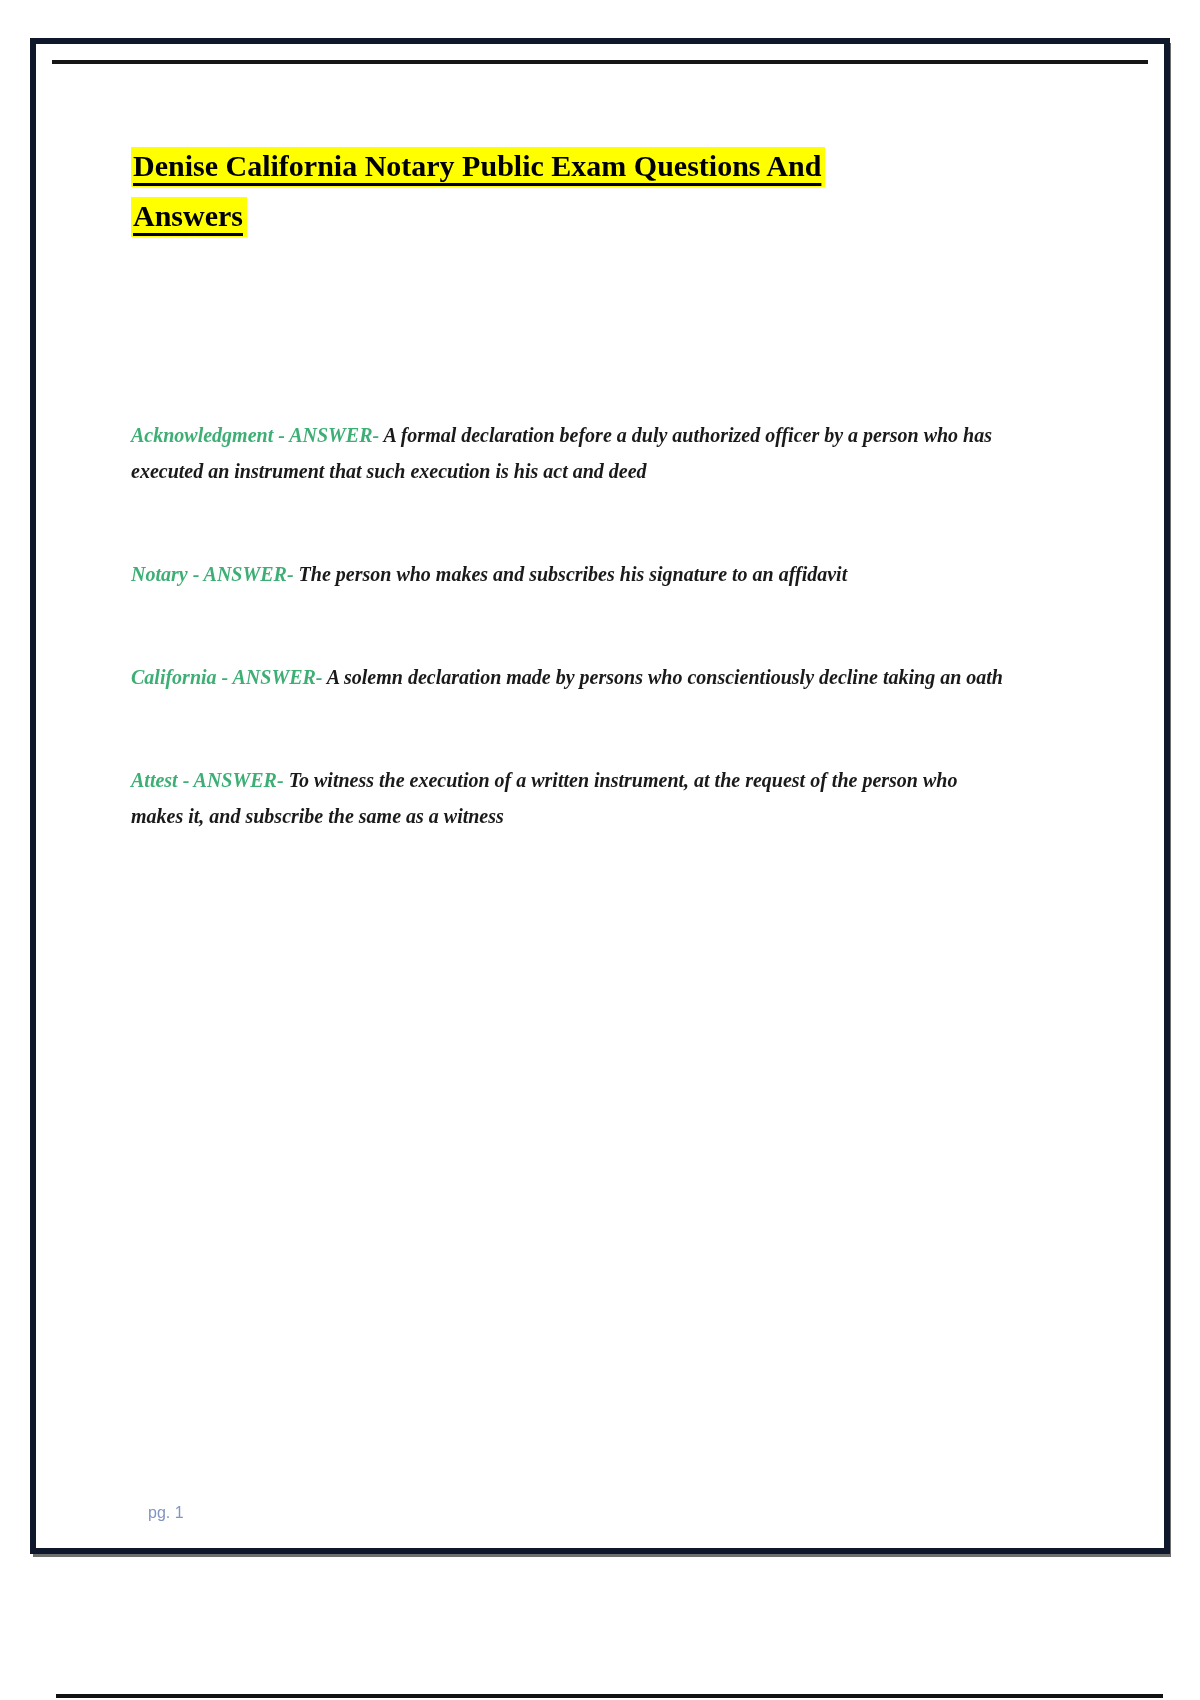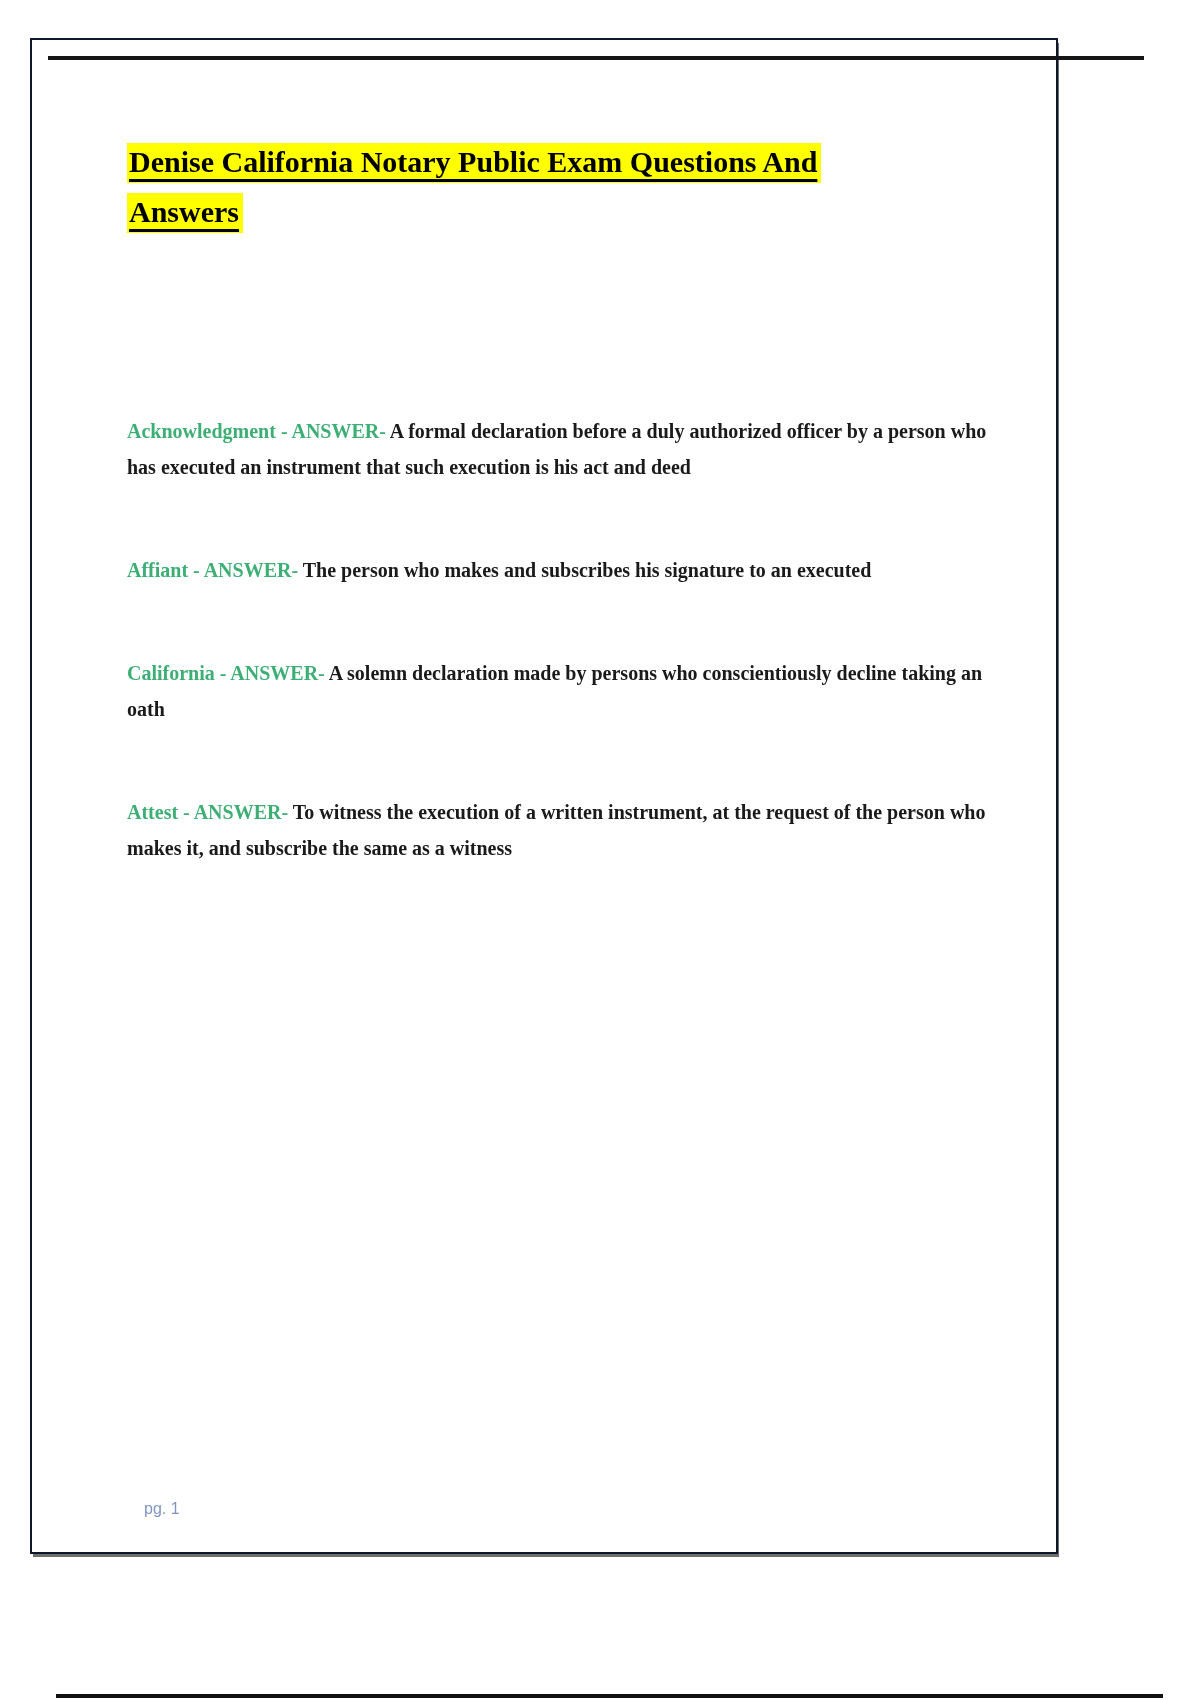--- a/index.html
+++ b/index.html
@@ -6,23 +6,23 @@
   html, body {
     width: 1200px; height: 1700px;
     background: #ffffff;
     font-family: "Liberation Serif", serif;
     overflow: hidden;
     position: relative;
   }
   .page {
     position: absolute;
     left: 30px; top: 38px;
-    width: 1028px; height: 1516px;
+    width: 1140px; height: 1516px;
     background: #ffffff;
-    border: 2px solid #0f172a;
+    border: 6px solid #0f172a;
     box-shadow: 2px 4px 0 -1px #6f6f6f;
   }
   .header-rule {
     position: absolute;
     left: 16px; top: 16px;
     width: 1096px; height: 4px;
     background: #161616;
   }
   .doc-title {
     position: absolute;
@@ -40,20 +40,21 @@
     text-decoration-color: #000000;
     text-underline-offset: 7px;
     padding: 2px 4px 5px 2px;
     -webkit-box-decoration-break: clone;
     box-decoration-break: clone;
   }
   .qa-list {
     position: absolute;
     left: 95px; top: 373px;
     width: 872px;
+    font-style: italic;
   }
   .entry {
     font-size: 20px;
     line-height: 36px;
     font-weight: bold;
     color: var(--body-text, #1a1a1a);
     margin-bottom: 67px;
   }
   .entry .term {
     color: var(--term-green, #3daf75);
@@ -76,21 +77,21 @@
 </head>
 <body>
 
 <div class="page">
   <div class="header-rule"></div>
 
   <h1 class="doc-title"><span>Denise California Notary Public Exam Questions And Answers</span></h1>
 
   <div class="qa-list">
     <p class="entry"><span class="term">Acknowledgment - ANSWER-</span> <span class="definition">A formal declaration before a duly authorized officer by a person who has executed an instrument that such execution is his act and deed</span></p>
-    <p class="entry"><span class="term">Affiant - ANSWER-</span> <span class="definition">The person who makes and subscribes his signature to an executed</span></p>
+    <p class="entry"><span class="term">Notary - ANSWER-</span> <span class="definition">The person who makes and subscribes his signature to an affidavit</span></p>
     <p class="entry"><span class="term">California - ANSWER-</span> <span class="definition">A solemn declaration made by persons who conscientiously decline taking an oath</span></p>
     <p class="entry"><span class="term">Attest - ANSWER-</span> <span class="definition">To witness the execution of a written instrument, at the request of the person who makes it, and subscribe the same as a witness</span></p>
   </div>
 
   <div class="page-number">pg. 1</div>
 </div>
 
 <div class="next-page-rule"></div>
 
 </body></html>

